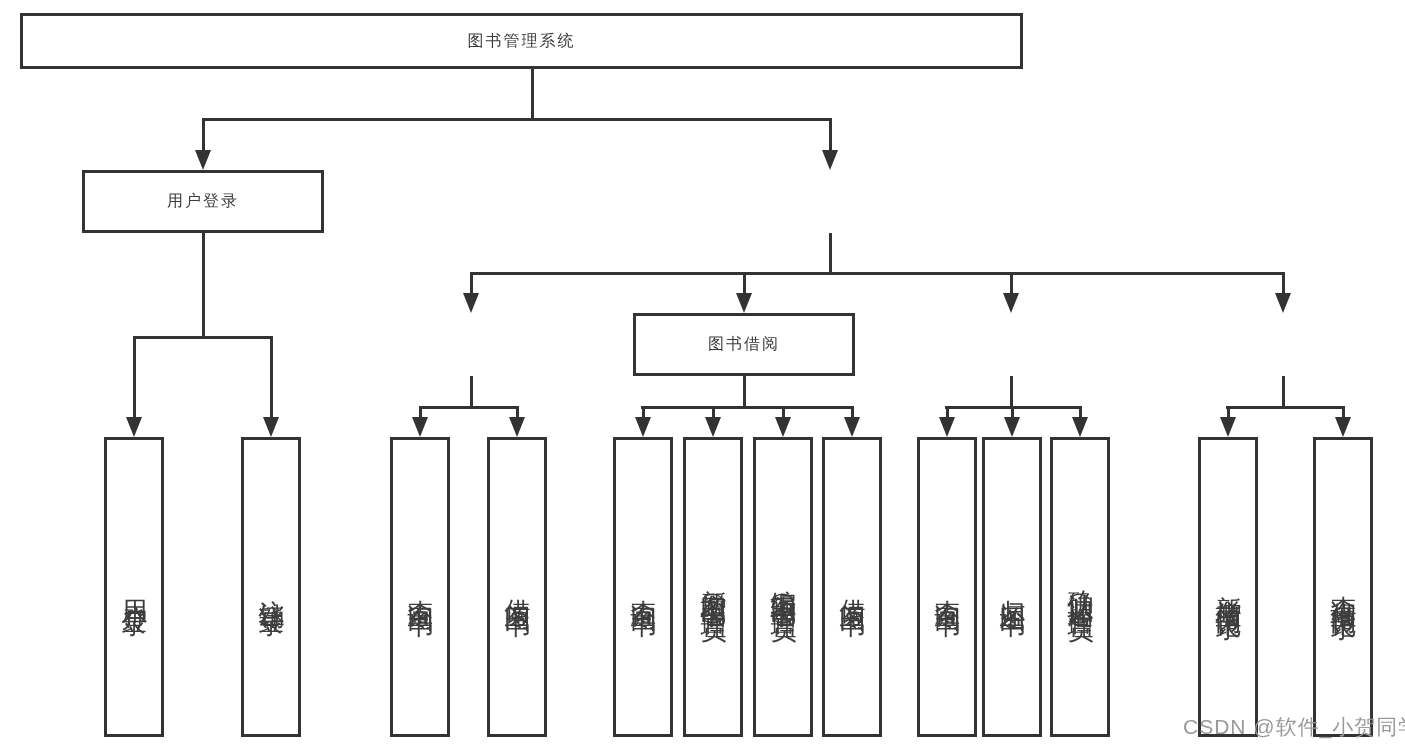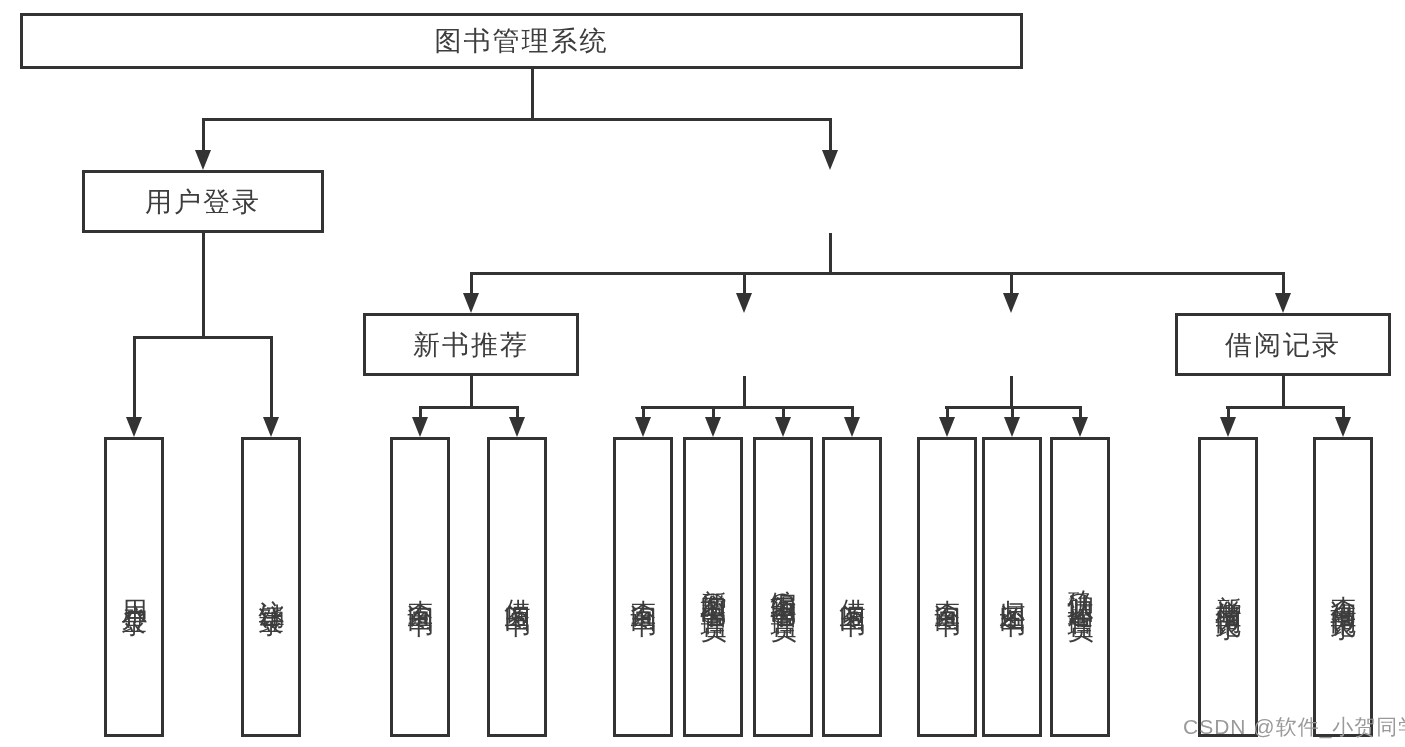--- a/index.html
+++ b/index.html
@@ -16,21 +16,21 @@
     overflow:hidden;
   }
   #stage{position:relative;width:1405px;height:747px;background:var(--background);}
   .node{
     position:absolute;box-sizing:border-box;
     border:3px solid var(--line);
     background:#fff;color:var(--text);
     display:flex;align-items:center;justify-content:center;
     z-index:2;
   }
-  .node.h{font-size:27px;letter-spacing:2px;}
+  .node.h{font-size:16px;letter-spacing:2px;}
   .node.v{font-size:26px;}
   .node.v .lbl{writing-mode:vertical-rl;text-orientation:mixed;letter-spacing:4px;line-height:1.15;}
   .vl{position:absolute;width:3px;background:var(--line);z-index:1;}
   .hl{position:absolute;height:3px;background:var(--line);z-index:1;}
   .ah{
     position:absolute;width:0;height:0;z-index:1;
     border-left:8px solid transparent;border-right:8px solid transparent;
     border-top:20px solid var(--line);
   }
   .wm{
@@ -105,29 +105,26 @@
 
   <div class="node h" style="left:20px;top:13px;width:1003px;height:56px">
     <span class="lbl">图书管理系统</span>
   </div>
 
   <div class="node h" style="left:82px;top:170px;width:242px;height:63px">
     <span class="lbl">用户登录</span>
   </div>
 
 
-  <div class="node h" style="left:363px;top:313px;width:216px;height:63px">
-    <span class="lbl">新书推荐</span>
+
+  <div class="node h" style="left:633px;top:313px;width:222px;height:63px">
+    <span class="lbl">图书借阅</span>
   </div>
 
 
-
-  <div class="node h" style="left:1175px;top:313px;width:216px;height:63px">
-    <span class="lbl">借阅记录</span>
-  </div>
 
   <div class="node v" style="left:104px;top:437px;width:60px;height:300px">
     <span class="lbl">用户登录</span>
   </div>
 
   <div class="node v" style="left:241px;top:437px;width:60px;height:300px">
     <span class="lbl">注销登录</span>
   </div>
 
   <div class="node v" style="left:390px;top:437px;width:60px;height:300px">

